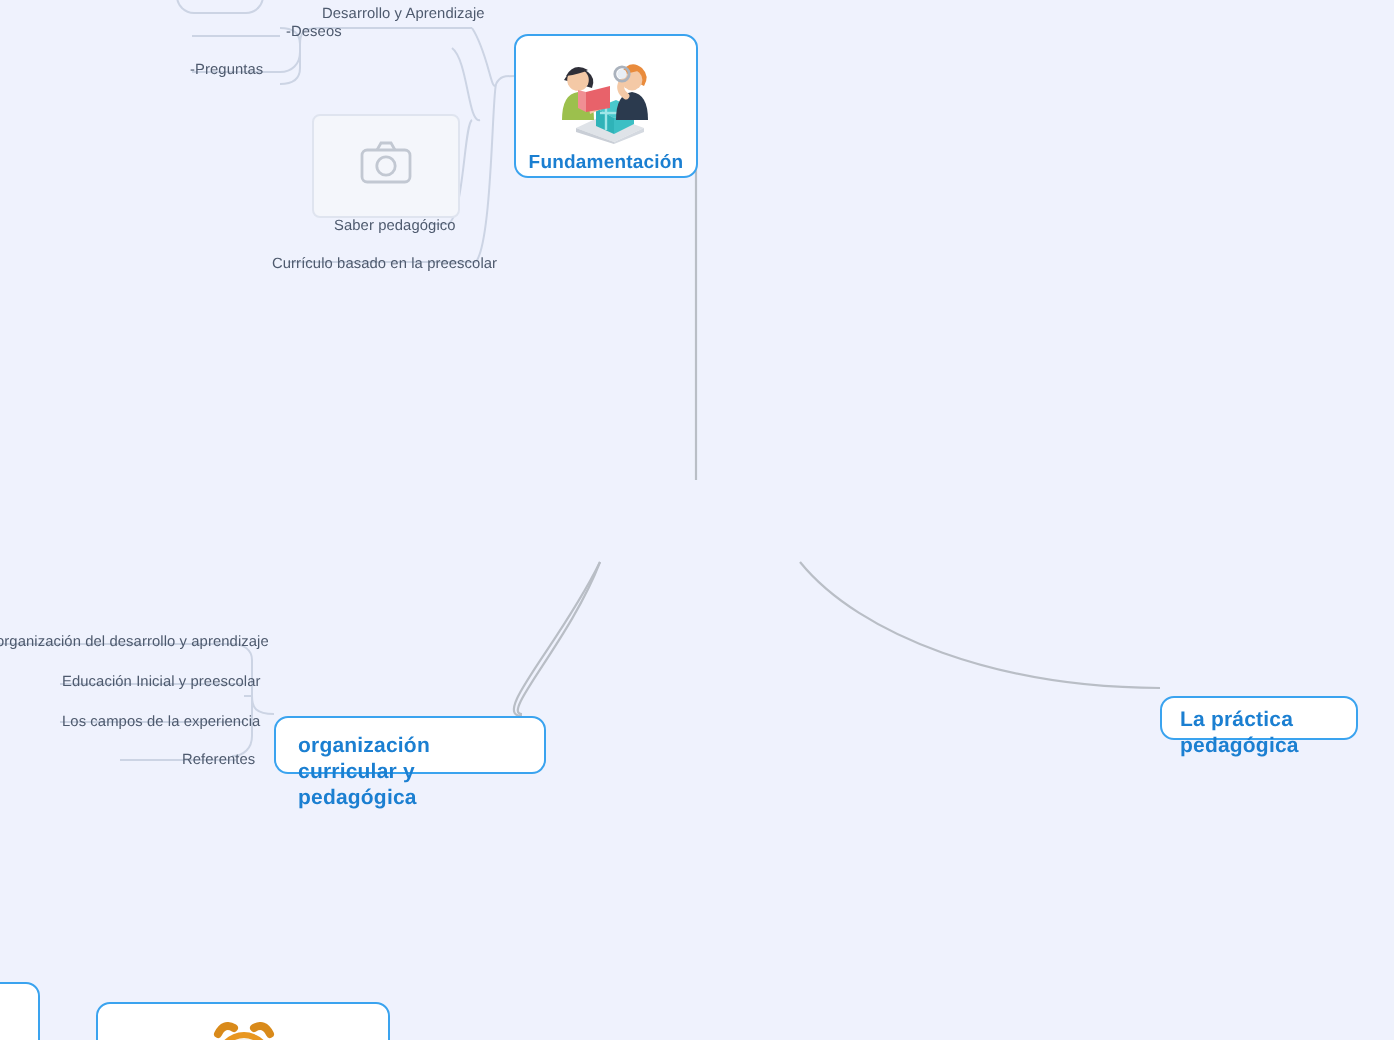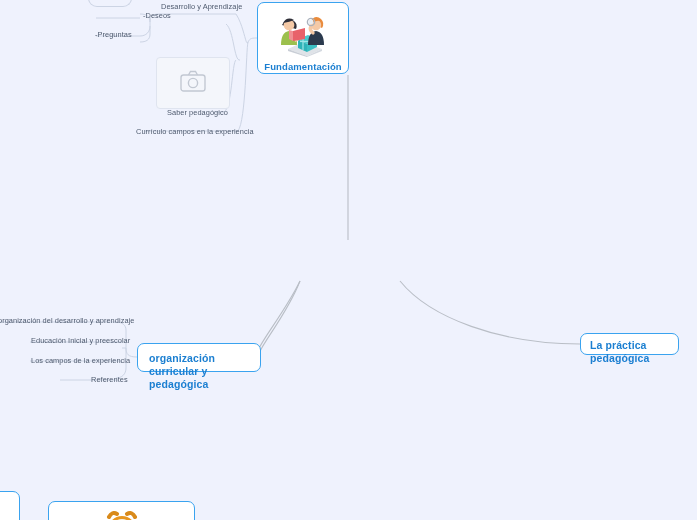--- a/index.html
+++ b/index.html
@@ -28,20 +28,21 @@
 
   .node-main{
     background:#ffffff;
     border:1.6px solid #3aa3ef;
     border-radius:7px;
     color:#1b7fd1;
     font-weight:bold;
     font-size:10.5px;
     line-height:13px;
     letter-spacing:.1px;
+    margin-top:15px;
   }
 
   .node-img{
     padding:6px 6px 5px 6px;
     display:flex;flex-direction:column;align-items:center;justify-content:flex-start;
   }
   .node-img .cap{margin-top:3px;font-size:9.5px;color:#1b7fd1;font-weight:bold;}
 
   .node-text{padding:8px 11px;}
 
@@ -179,24 +180,24 @@
       <svg width="26" height="22" viewBox="0 0 26 22" xmlns="http://www.w3.org/2000/svg" fill="none" stroke="#9aa3b2" stroke-width="1.4">
         <rect x="1" y="5" width="24" height="16" rx="2.6"></rect>
         <path d="M8.5,5 L10.5,1.5 L15.5,1.5 L17.5,5"></path>
         <circle cx="13" cy="13" r="4.6"></circle>
       </svg>
     </span>
   </div>
 
   <div class="leaf" style="left:167px;top:108px;">Saber pedagógico</div>
 
-  <div class="leaf" style="left:136px;top:127px;">Currículo campos en la experiencia</div>
-
-
-  <div class="node node-main node-text" style="left:137px;top:343px;width:124px;height:29px;">
+  <div class="leaf" style="left:136px;top:127px;">Currículo basado en la preescolar</div>
+
+
+  <div class="node node-main node-text" style="left:137px;top:343px;width:136px;height:29px;">
     <span>organización curricular y pedagógica</span>
   </div>
 
   <div class="leaf" style="left:-2px;top:316px;">organización del desarrollo y aprendizaje</div>
 
   <div class="leaf" style="left:31px;top:336px;">Educación Inicial y preescolar</div>
 
   <div class="leaf" style="left:31px;top:356px;">Los campos de la experiencia</div>
 
   <div class="leaf" style="left:91px;top:375px;">Referentes</div>

